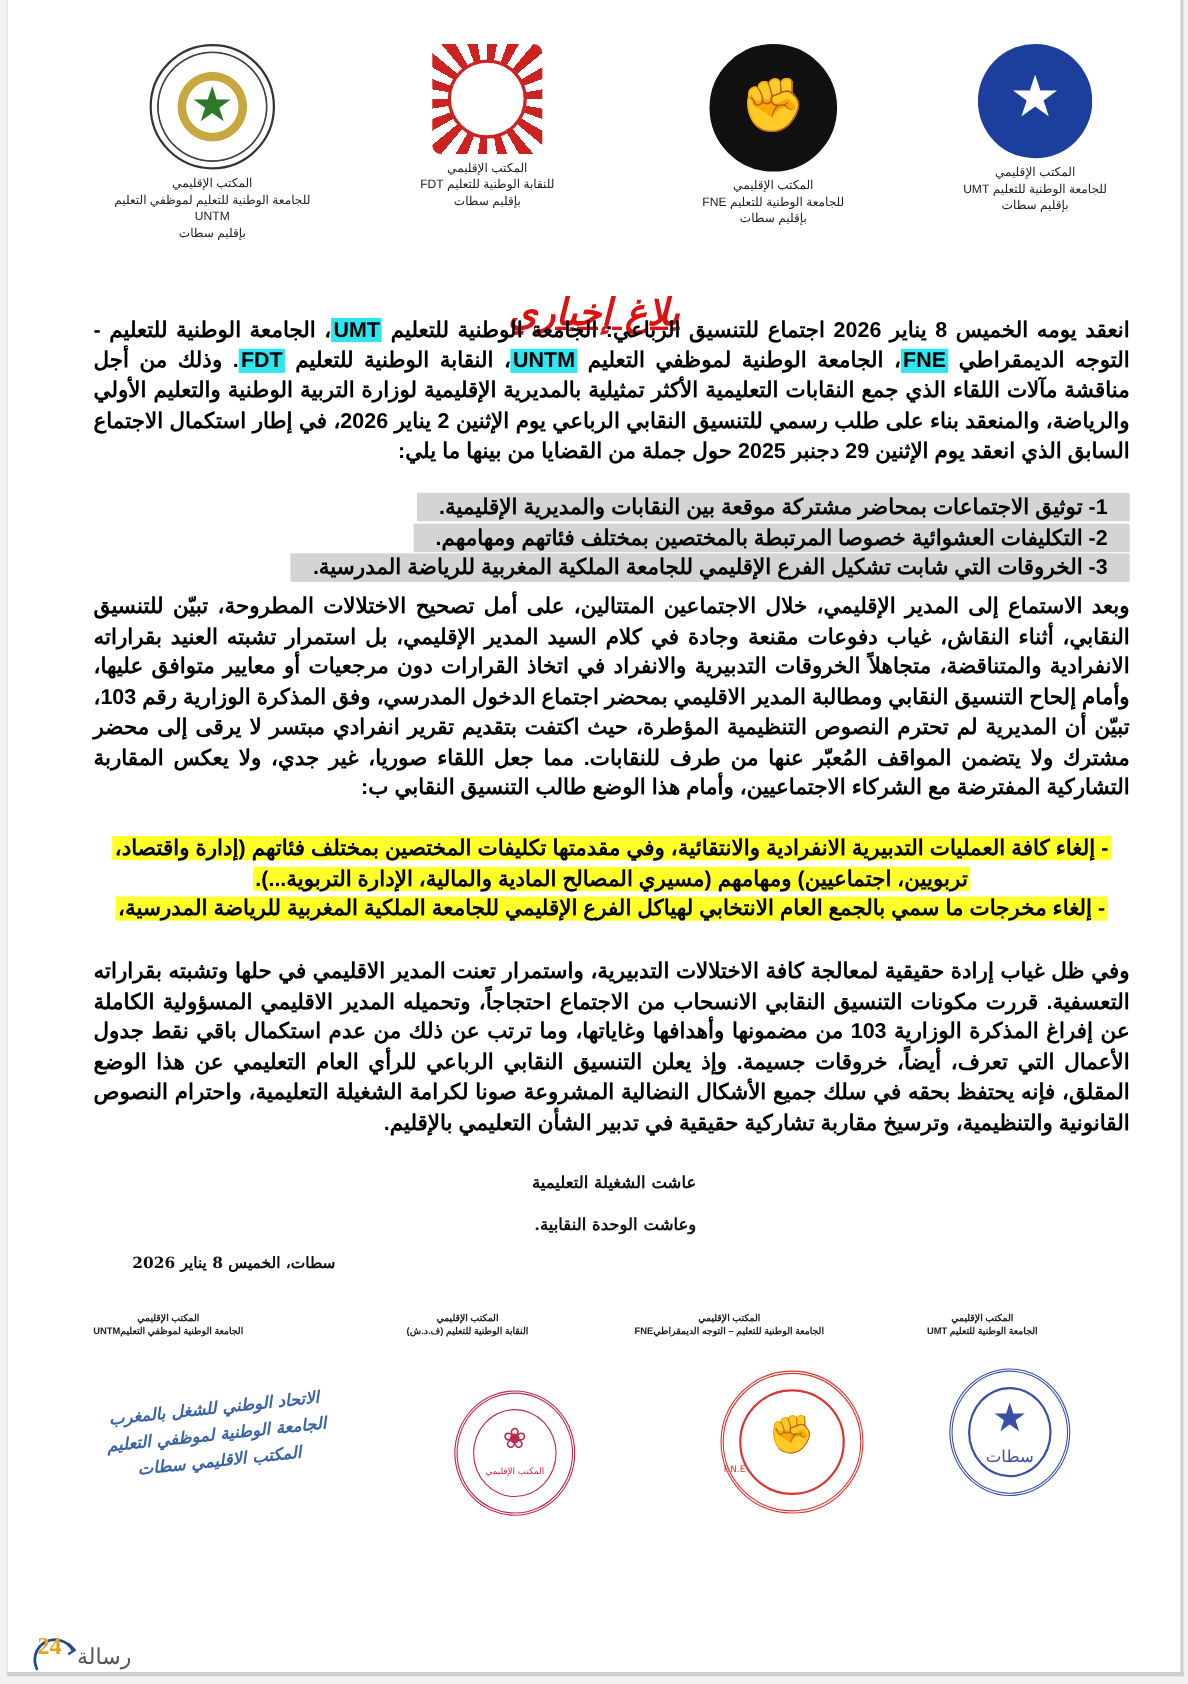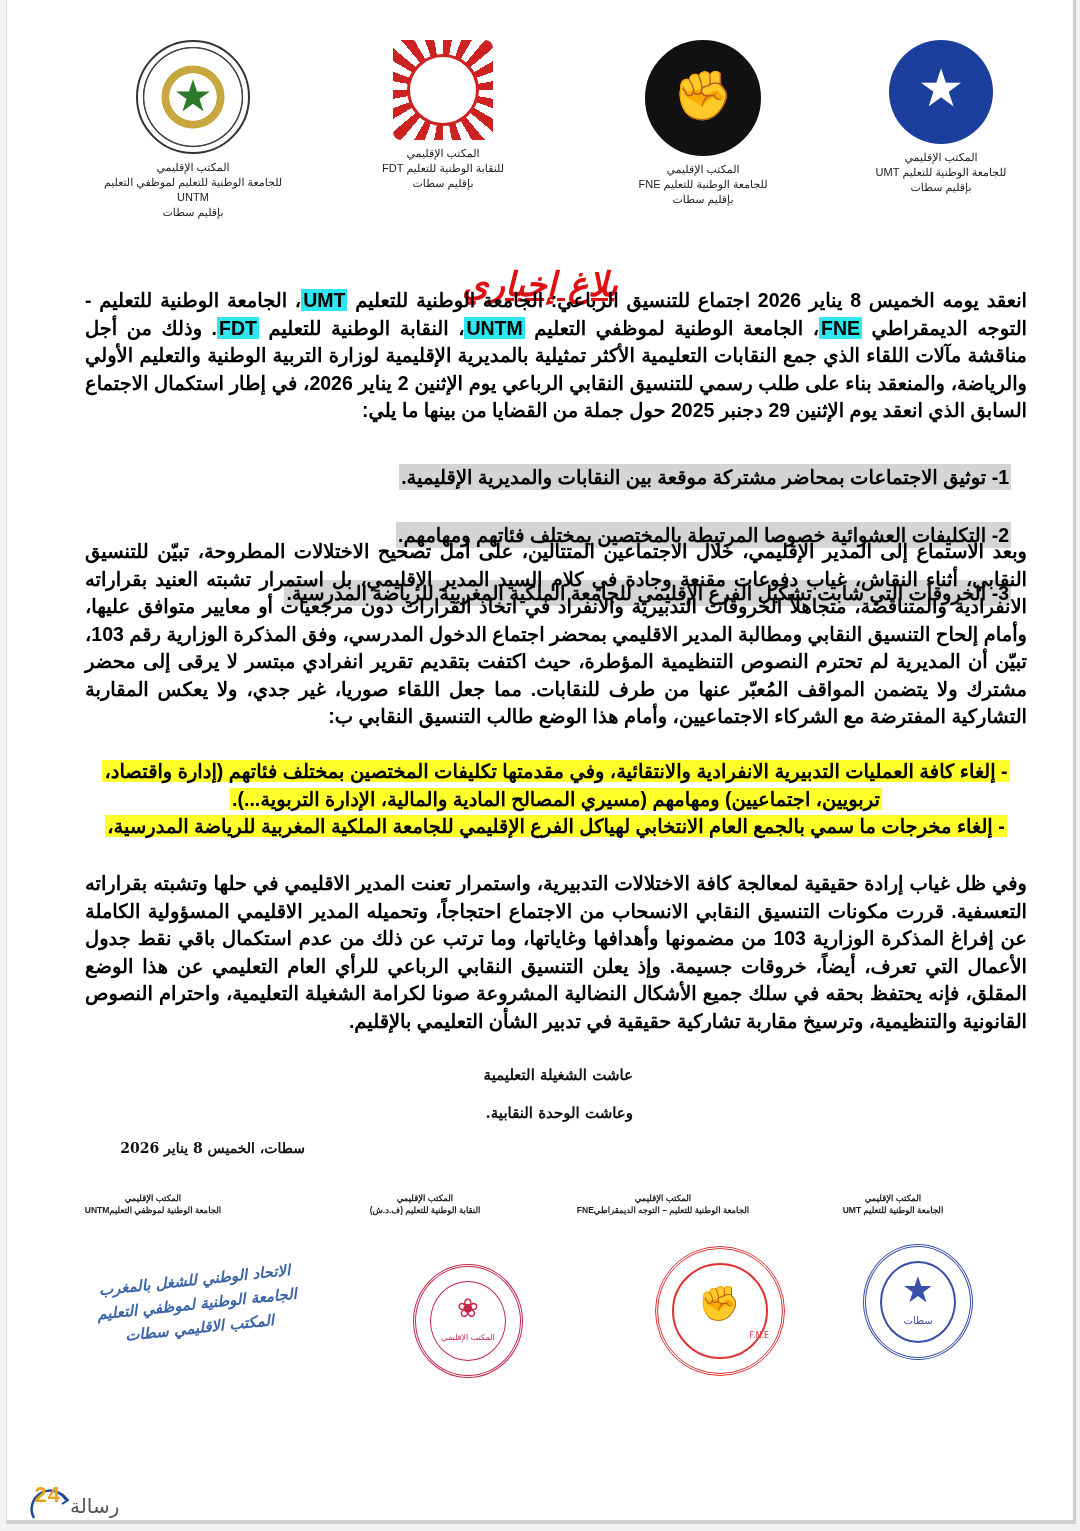--- a/index.html
+++ b/index.html
@@ -15,21 +15,21 @@
   .logo-fdt::after { content:""; position:absolute; inset:14px; background:#fff; border-radius:50%; border:3px solid #c22; }
   .logo-fne { background:#111; border:3px solid #111; }
   .logo-fne::after { content:"✊"; position:absolute; left:0; right:0; top:24px; text-align:center; font-size:48px; color:#fff; }
   .logo-umt { background:#1c3f9e; border:4px dotted #1c3f9e; width:96px; height:96px; }
   .logo-umt::after { content:"★"; position:absolute; left:0; right:0; top:14px; text-align:center; font-size:52px; color:#fff; }
   .title { position:absolute; top:228px; left:0; right:0; text-align:center; font-family:"DejaVu Sans",sans-serif; font-weight:bold; font-style:italic; font-size:34px; color:#d11; text-decoration:underline; text-decoration-thickness:3px; direction:rtl;margin-top:36px; }
   .body-text { position:absolute; left:78px; right:46px; direction:rtl; text-align:justify; font-family:"Liberation Sans",sans-serif; font-weight:bold; font-size:19.5px; line-height:27.5px; color:#000000; }
   .hl-cyan { background:#2ee6f0; padding:0 2px; }
   .gray-list { top:448px; }
   .gray-list div { display:inline; }
-  .gray-line { display:inline-block; background:#d4d4d4; margin:16px; padding:0 2px; line-height:26px; }
+  .gray-line { display:inline-block; background:#d4d4d4; margin:0; padding:0 20px; line-height:26px; }
   .yellow-line { background:#ffff2a; padding:0 2px; }
   .closing { position:absolute; direction:rtl; font-family:"DejaVu Serif","Liberation Serif",serif; font-weight:bold; font-size:15px; color:#111; }
   .sig-block { position:absolute; top:1192px; width:220px; text-align:center; direction:rtl; font-family:"Liberation Sans",sans-serif; font-weight:bold; font-size:8.5px; line-height:12px; color:#222; }
   .stamp { position:absolute; border-radius:50%; }
   .stamp-red { border:3px double #d33; }
   .stamp-blue { border:3px double #3a4fa8; }
   .stamp-inner { position:absolute; inset:14px; border-radius:50%; }
   .handsig { position:absolute; left:70px; top:1268px; width:240px; direction:rtl; font-family:"DejaVu Serif",serif; font-style:italic; font-weight:bold; color:#3b64a8; font-size:15px; line-height:24px; transform:rotate(-6deg); text-align:center; }
   .watermark { position:absolute; left:6px; top:1478px; width:110px; height:46px; }
 </style>
@@ -116,40 +116,40 @@
     <div>النقابة الوطنية للتعليم (ف.د.ش)</div>
   </div>
   <div class="sig-block" style="right:810px;">
     <div>المكتب الإقليمي</div>
     <div>الجامعة الوطنية لموظفي التعليمUNTM</div>
   </div>
 
   <div class="stamp stamp-blue" style="left:856px; top:1244px; width:104px; height:110px;">
     <div class="stamp-inner" style="border:2px solid #3a4fa8;"></div>
     <div style="position:absolute; left:0; right:0; top:22px; text-align:center; color:#3a4fa8; font-size:36px;">★</div>
-    <div style="position:absolute; left:0; right:0; top:68px; text-align:center; color:#3a4fa8; font-size:10px; direction:rtl;">سطات</div>
+    <div style="position:absolute; left:0; right:0; top:68px; text-align:center; color:#3a4fa8; font-size:15px; direction:rtl;">سطات</div>
   </div>
   <div class="stamp stamp-red" style="left:648px; top:1246px; width:124px; height:124px;">
     <div class="stamp-inner" style="border:2px solid #d33;"></div>
     <div style="position:absolute; left:0; right:0; top:34px; text-align:center; color:#d33; font-size:34px;">✊</div>
-    <div style="position:absolute; left:0; right:13px; top:82px; text-align:right; color:#d33; font-size:8px;">F.N.E</div>
+    <div style="position:absolute; left:0; right:0; top:82px; text-align:left; color:#d33; font-size:8px;">F.N.E</div>
   </div>
   <div class="stamp stamp-red" style="left:406px; top:1264px; width:104px; height:108px; border-color:#c2274a;">
     <div class="stamp-inner" style="border:1px solid #c2274a;"></div>
     <div style="position:absolute; left:0; right:0; top:26px; text-align:center; color:#c2274a; font-size:26px;">❀</div>
     <div style="position:absolute; left:0; right:0; top:66px; text-align:center; color:#c2274a; font-size:8px; direction:rtl;">المكتب الإقليمي</div>
   </div>
 
   <div class="handsig">
     <div>الاتحاد الوطني للشغل بالمغرب</div>
     <div>الجامعة الوطنية لموظفي التعليم</div>
     <div>المكتب الاقليمي سطات</div>
   </div>
 </div>
 
 <div class="watermark">
   <svg width="110" height="46" viewBox="0 0 110 46">
     <path d="M28 40 A16 16 0 1 1 60 22" fill="none" stroke="#1d4a8c" stroke-width="2.5"></path>
     <path d="M56 16 L62 22 L56 26" fill="none" stroke="#1d4a8c" stroke-width="2"></path>
   </svg>
-  <span style="position:absolute; left:28px; top:6px; font-family:Liberation Mono, monospace; font-weight:bold; font-size:22px; color:#e8a21c;">24</span>
+  <span style="position:absolute; left:28px; top:6px; font-family:Liberation Serif, serif; font-weight:bold; font-size:22px; color:#e8a21c;">24</span>
   <span style="position:absolute; left:64px; top:16px; font-family:'DejaVu Sans',sans-serif; font-size:20px; color:#555;">رسالة</span>
 </div>
 
 </body></html>

